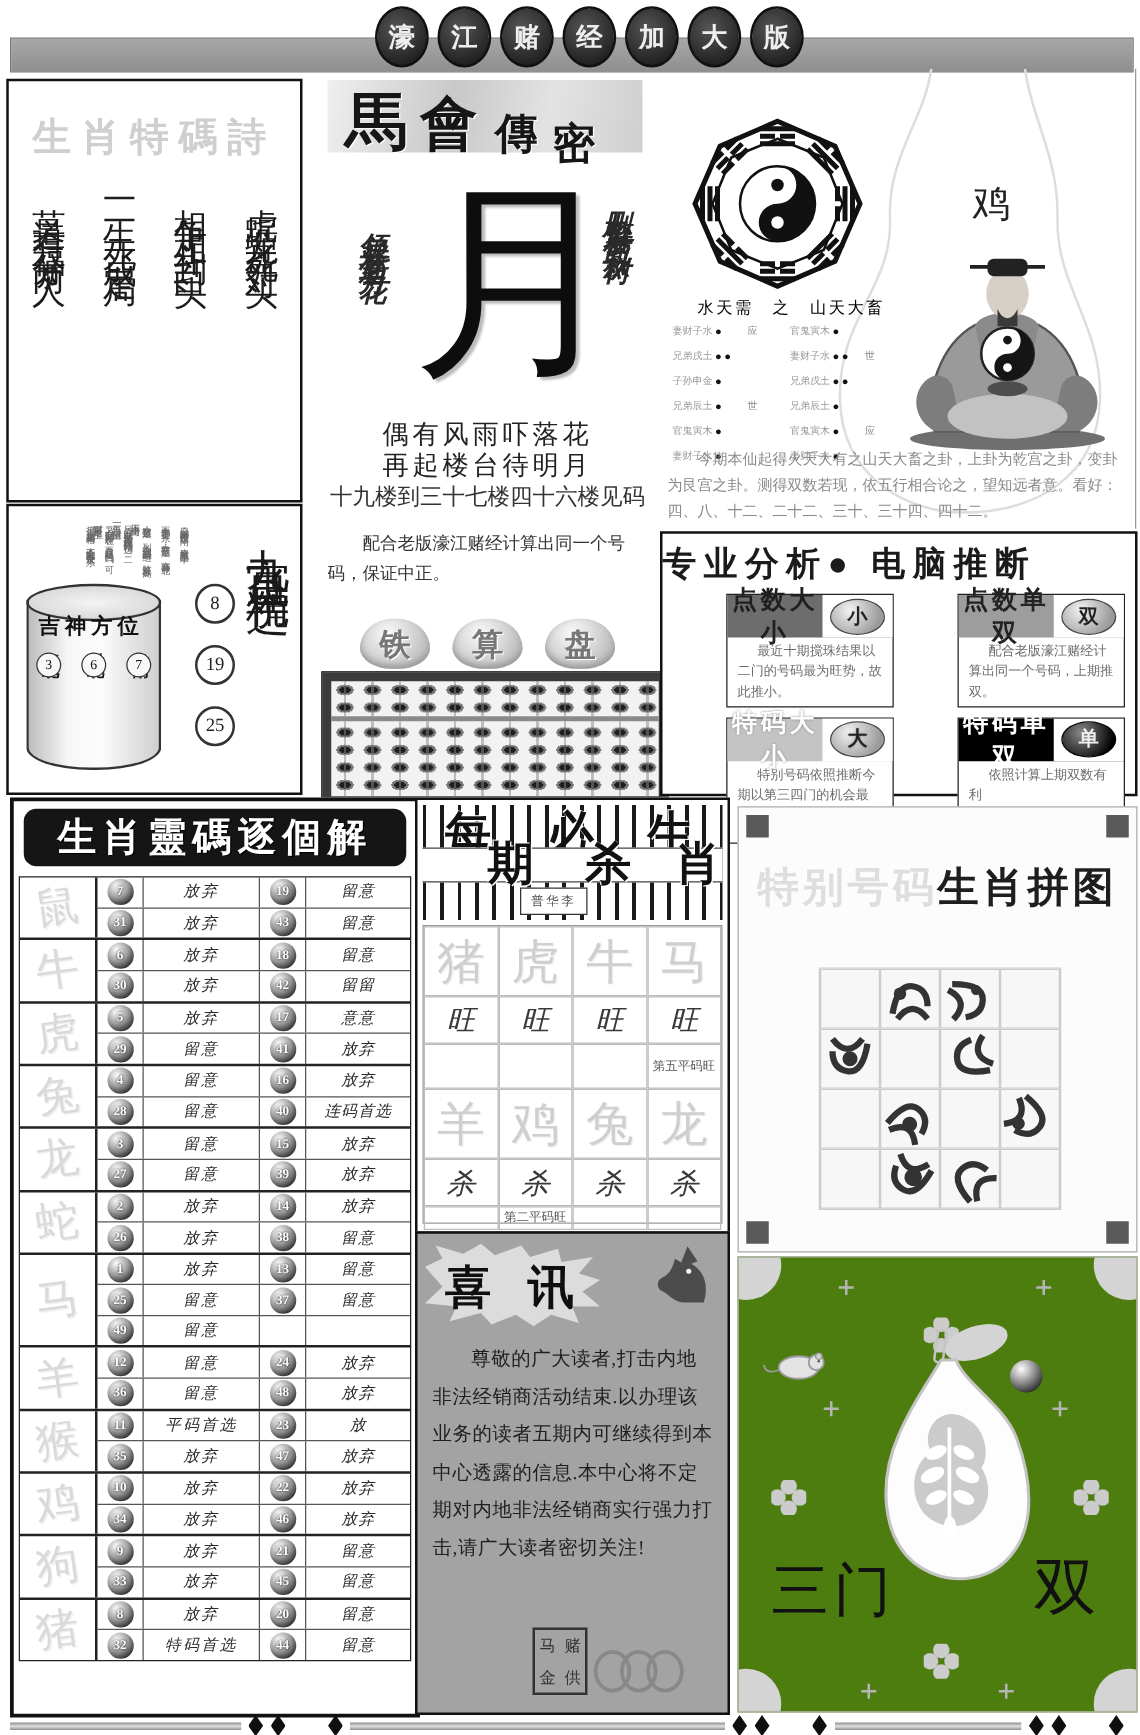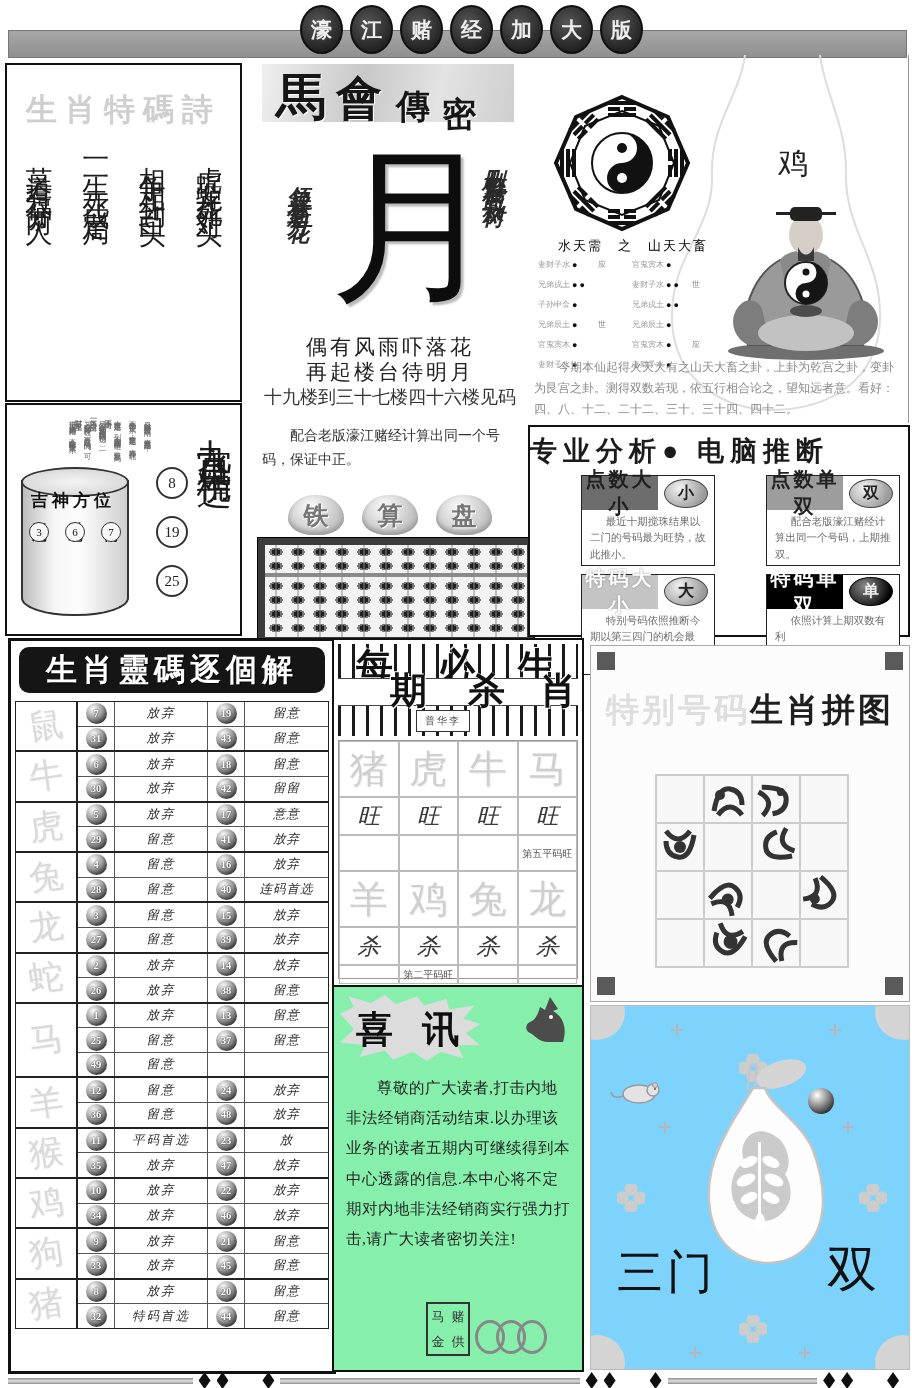--- a/index.html
+++ b/index.html
@@ -126,32 +126,32 @@
   .bsNote{font-size:10px;color:#555;line-height:1.3;text-align:left;padding:2px;}
   
   .ptPanel{left:590px;top:645px;width:318px;height:355px;border:1px solid #aaa;background:#fcfcfc;}
   .ptCorner{position:absolute;width:18px;height:18px;background:#5a5a5a;}
   .ptTitle{position:absolute;left:0;top:42px;width:100%;text-align:center;font-size:33px;font-weight:bold;white-space:nowrap;}
   .ptLight{color:#dedede;letter-spacing:3px;} .ptDark{color:#1e1e1e;letter-spacing:3px;}
   .ptGrid{position:absolute;left:64px;top:128px;width:192px;height:192px;display:grid;grid-template-columns:repeat(4,1fr);grid-template-rows:repeat(4,1fr);border:1px solid #ccc;}
   .ptCell{border:1px solid #ccc;display:flex;align-items:center;justify-content:center;background:#f7f7f7;}
   .ptCell svg{display:block;}
   
-  .xxPanel{left:332px;top:985px;width:248px;height:383px;border:2px solid #111;background:#86efac;}
+  .xxPanel{left:332px;top:985px;width:248px;height:383px;border:2px solid #111;background:#a3a3a3;}
   .xxStar{position:absolute;left:6px;top:8px;width:140px;height:66px;background:#dcdcdc;
           clip-path:polygon(0 28%,10% 18%,6% 2%,22% 12%,32% 0,40% 14%,55% 2%,60% 16%,76% 6%,78% 22%,96% 16%,88% 36%,100% 44%,90% 58%,100% 76%,84% 76%,88% 96%,72% 86%,62% 100%,52% 86%,38% 98%,32% 84%,14% 94%,18% 76%,0 72%,10% 52%);}
   .xxTitle{position:absolute;left:22px;top:18px;font-size:37px;font-weight:bold;letter-spacing:10px;color:#0f0f0f;}
   .xxHorse{position:absolute;right:10px;top:8px;}
   .xxBody{position:absolute;left:12px;right:12px;top:86px;font-size:15.5px;line-height:1.95;color:#1f1f1f;text-indent:2em;letter-spacing:.5px;}
   .xxSeal{position:absolute;left:92px;bottom:14px;width:40px;height:50px;border:2px solid #333;display:grid;grid-template-columns:1fr 1fr;direction:rtl;}
   .xxSeal span{display:flex;align-items:center;justify-content:center;font-size:13px;color:#333;}
   .xxShoes{position:absolute;left:150px;bottom:16px;display:flex;}
   .shoe{width:24px;height:28px;border:3px solid #888;border-radius:50%;margin-left:-9px;background:transparent;}
   
-  .brPanel{left:590px;top:1005px;width:318px;height:363px;border:1px solid #bbb;background:#7dd3fc;overflow:hidden;}
+  .brPanel{left:590px;top:1005px;width:318px;height:363px;border:1px solid #bbb;background:#4d7c0f;overflow:hidden;}
   .qc{position:absolute;width:56px;height:56px;border-radius:50%;background:#d4d4d4;}
   .flower{position:absolute;width:28px;height:28px;
      background:radial-gradient(circle 7px at 50% 18%,#ccc 0 6px,transparent 7px),
                 radial-gradient(circle 7px at 50% 82%,#ccc 0 6px,transparent 7px),
                 radial-gradient(circle 7px at 18% 50%,#ccc 0 6px,transparent 7px),
                 radial-gradient(circle 7px at 82% 50%,#ccc 0 6px,transparent 7px);}
   .sparkle{position:absolute;width:12px;height:12px;
      background:linear-gradient(#b5b5b5,#b5b5b5) center/2px 12px no-repeat,
                 linear-gradient(#b5b5b5,#b5b5b5) center/12px 2px no-repeat;}
   .brBall{position:absolute;right:75px;top:82px;width:26px;height:26px;border-radius:50%;

